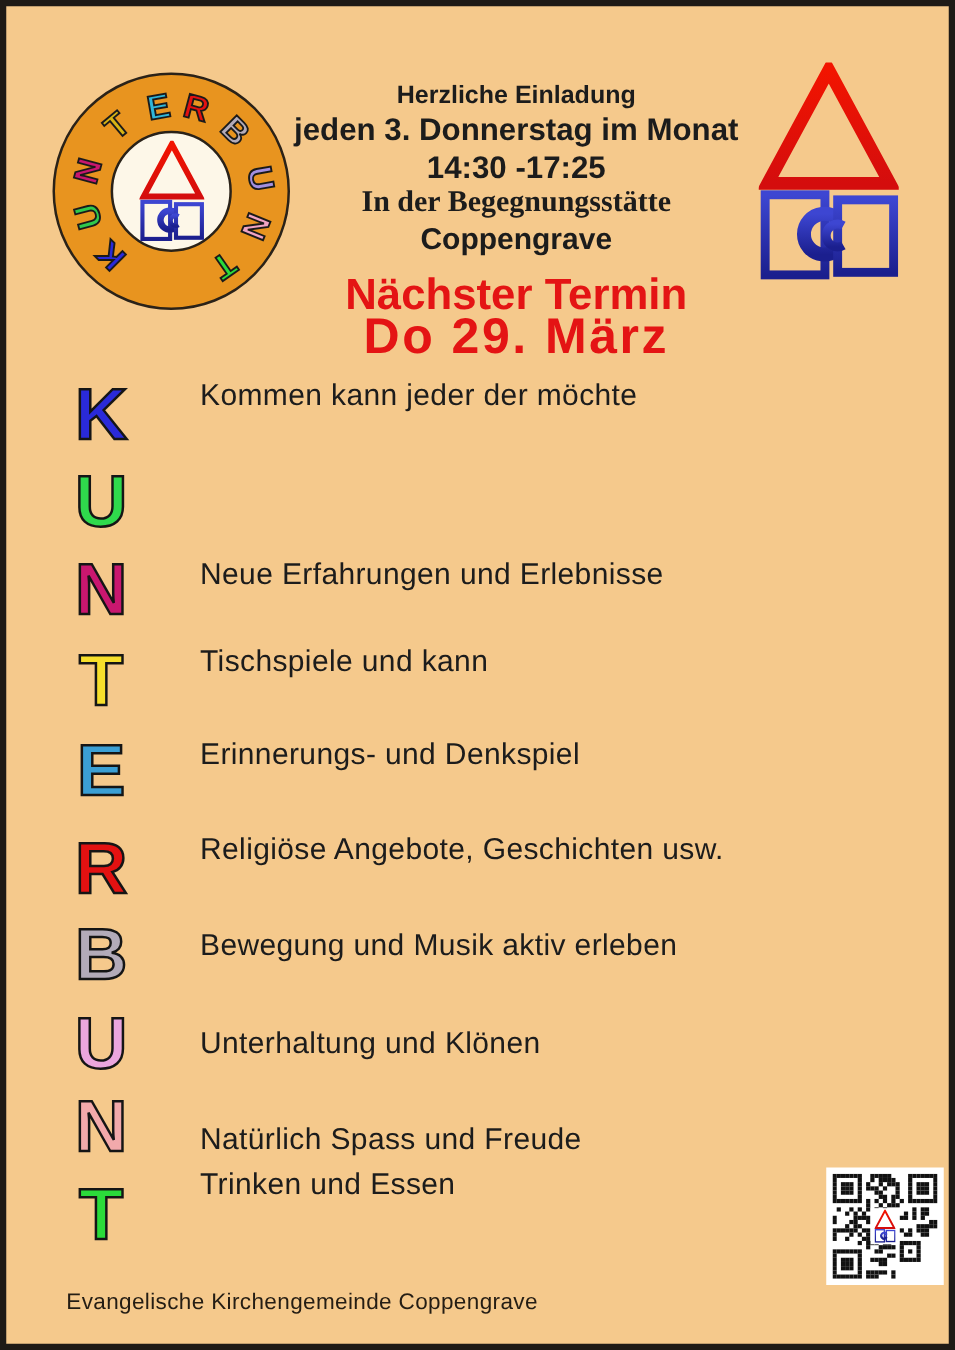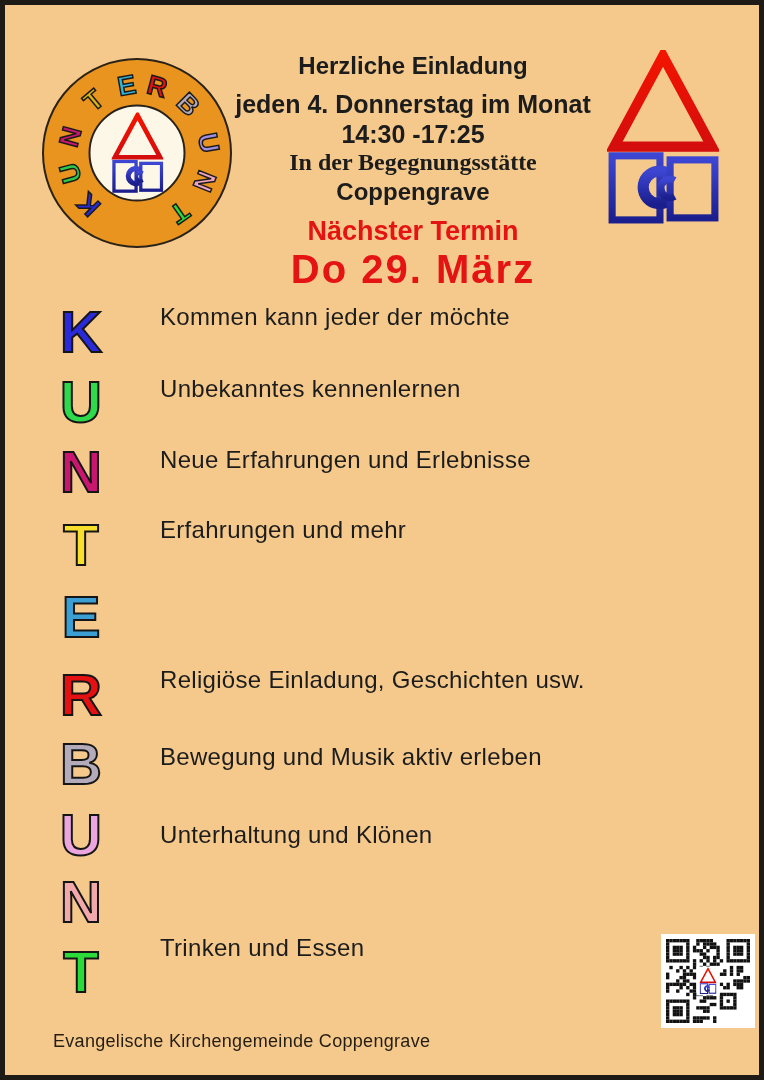--- a/index.html
+++ b/index.html
@@ -32,26 +32,26 @@
   }
   .rl{
     position:absolute;
     font-size:27px;font-weight:bold;line-height:1;
     -webkit-text-stroke:1.5px #1a1a1a;
   }
 
   
   .header{position:absolute;left:203px;top:0;width:410px;text-align:center;}
   .h-line{position:absolute;left:0;width:100%;color:#1c1c1c;font-weight:bold;line-height:1.1;}
-  .h1{top:48px;font-size:24px;}
+  .h1{top:60px;font-size:20px;}
   .h2{top:86px;font-size:25px;}
   .h3{top:116px;font-size:25px;}
   .h4{top:144px;font-size:24px;font-family:Liberation Serif, serif;}
   .h5{top:174px;font-size:24px;}
-  .h-red{top:212px;font-size:27px;color:var(--accent-red,#e41414);}
+  .h-red{top:212px;font-size:35px;color:var(--accent-red,#e41414);}
   .h-date{top:242px;font-size:40px;color:var(--accent-red,#e41414);letter-spacing:2px;}
 
   .logo-right{position:absolute;left:602px;top:45px;}
 
   
   .al{
     position:absolute;left:44px;width:64px;text-align:center;
     font-size:58px;font-weight:bold;line-height:1;
     -webkit-text-stroke:2px #151515;
   }
@@ -114,21 +114,21 @@
     <span class="rl" style="left: 135px; top: 152px; transform: translate(-50%, -50%) rotate(145deg); color: rgb(43, 219, 58);">T</span>
     <div class="ring-center">
       <svg viewBox="0 0 110 172" width="52" height="81">
           <use href="#church-sym"></use>
         </svg>
     </div>
   </div>
 
   <div class="header">
     <div class="h-line h1">Herzliche Einladung</div>
-    <div class="h-line h2">jeden 4. Donnerstag im Monat</div>
+    <div class="h-line h2">jeden 3. Donnerstag im Monat</div>
     <div class="h-line h3">14:30 -17:25</div>
     <div class="h-line h4">In der Begegnungsstätte</div>
     <div class="h-line h5">Coppengrave</div>
     <div class="h-line h-red">Nächster Termin</div>
     <div class="h-line h-date">Do 29. März</div>
   </div>
 
   <div class="logo-right">
     <svg viewBox="0 0 110 172" width="112" height="175">
         <use href="#church-sym"></use>
@@ -140,26 +140,27 @@
   <div class="al" style="top: 438px; color: rgb(201, 23, 111);">N</div>
   <div class="al" style="top: 511px; color: rgb(247, 223, 43);">T</div>
   <div class="al" style="top: 583px; color: rgb(59, 159, 212);">E</div>
   <div class="al" style="top: 661px; color: rgb(227, 17, 17);">R</div>
   <div class="al" style="top: 730px; color: rgb(179, 171, 185);">B</div>
   <div class="al" style="top: 801px; color: rgb(235, 166, 222);">U</div>
   <div class="al" style="top: 868px; color: rgb(242, 169, 171);">N</div>
   <div class="al" style="top: 938px; color: rgb(43, 219, 58);">T</div>
 
   <div class="ap" style="top:298px">Kommen kann jeder der möchte</div>
-  <div class="ap" style="top:370px">Unbekanntes kennenlernen</div>
   <div class="ap" style="top:441px">Neue Erfahrungen und Erlebnisse</div>
-  <div class="ap" style="top:511px">Erfahrungen und mehr</div>
-  <div class="ap" style="top:661px">Religiöse Einladung, Geschichten usw.</div>
+  <div class="ap" style="top:511px">Tischspiele und kann</div>
+  <div class="ap" style="top:585px">Erinnerungs- und Denkspiel</div>
+  <div class="ap" style="top:661px">Religiöse Angebote, Geschichten usw.</div>
   <div class="ap" style="top:816px">Unterhaltung und Klönen</div>
   <div class="ap" style="top:738px">Bewegung und Musik aktiv erleben</div>
+  <div class="ap" style="top:893px">Natürlich Spass und Freude</div>
   <div class="ap" style="top:929px">Trinken und Essen</div>
 
   <div class="qr">
     <div id="qr-modules">
         <svg viewBox="0 0 100 100" width="84" height="84" fill="#111">
           <rect x="0" y="0" width="4" height="4"></rect>
           <rect x="4" y="0" width="4" height="4"></rect>
           <rect x="8" y="0" width="4" height="4"></rect>
           <rect x="12" y="0" width="4" height="4"></rect>
           <rect x="16" y="0" width="4" height="4"></rect>

